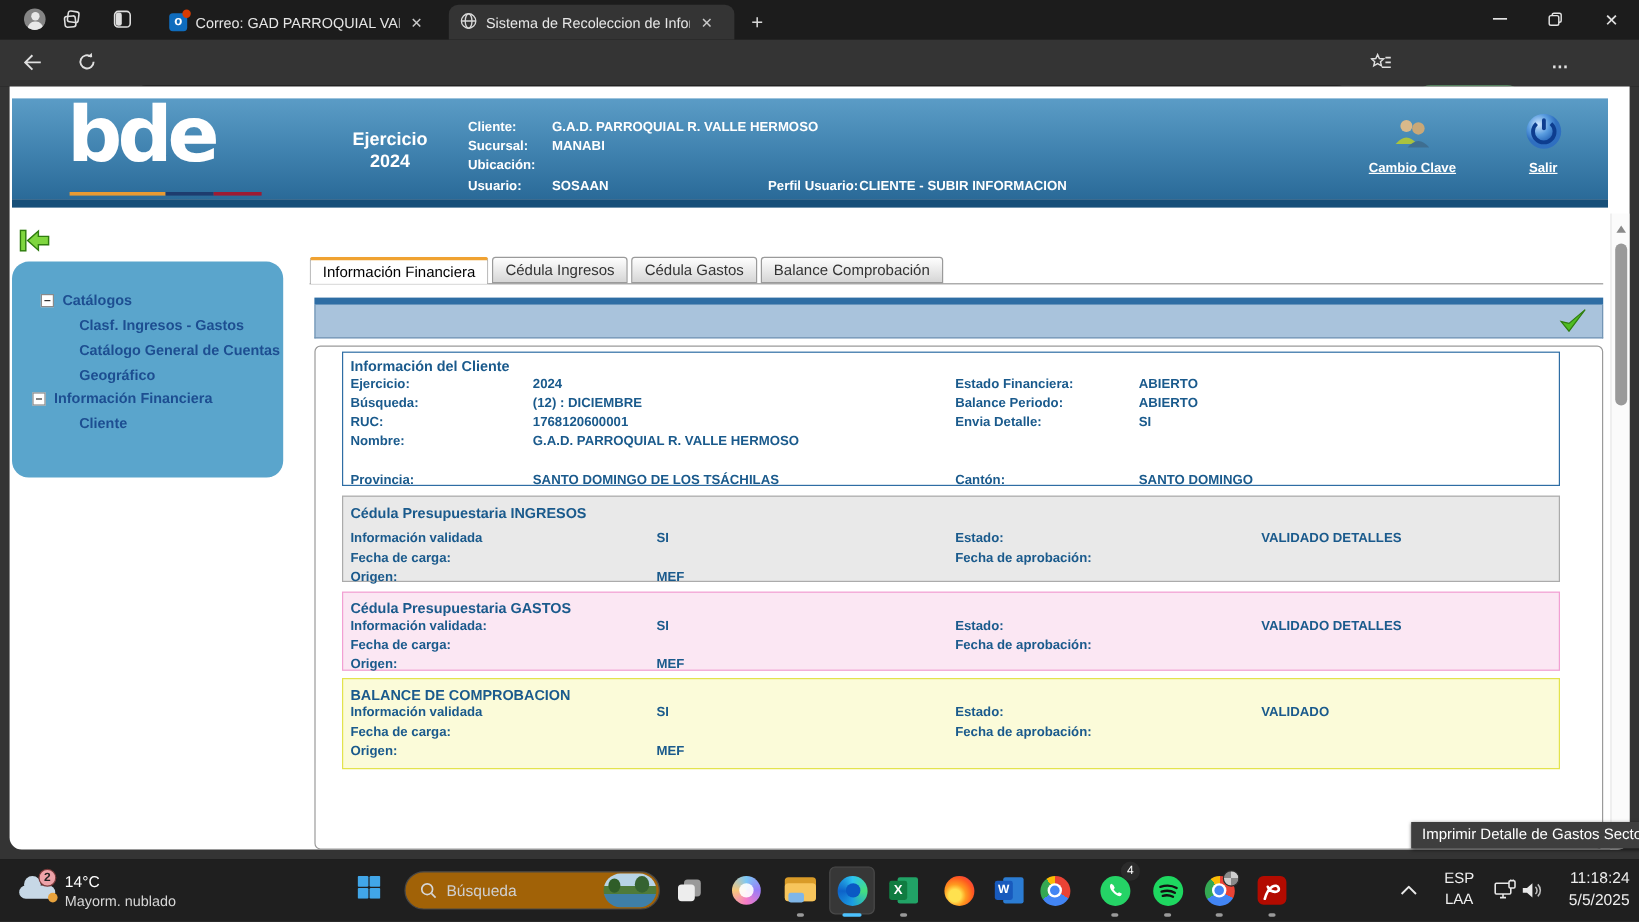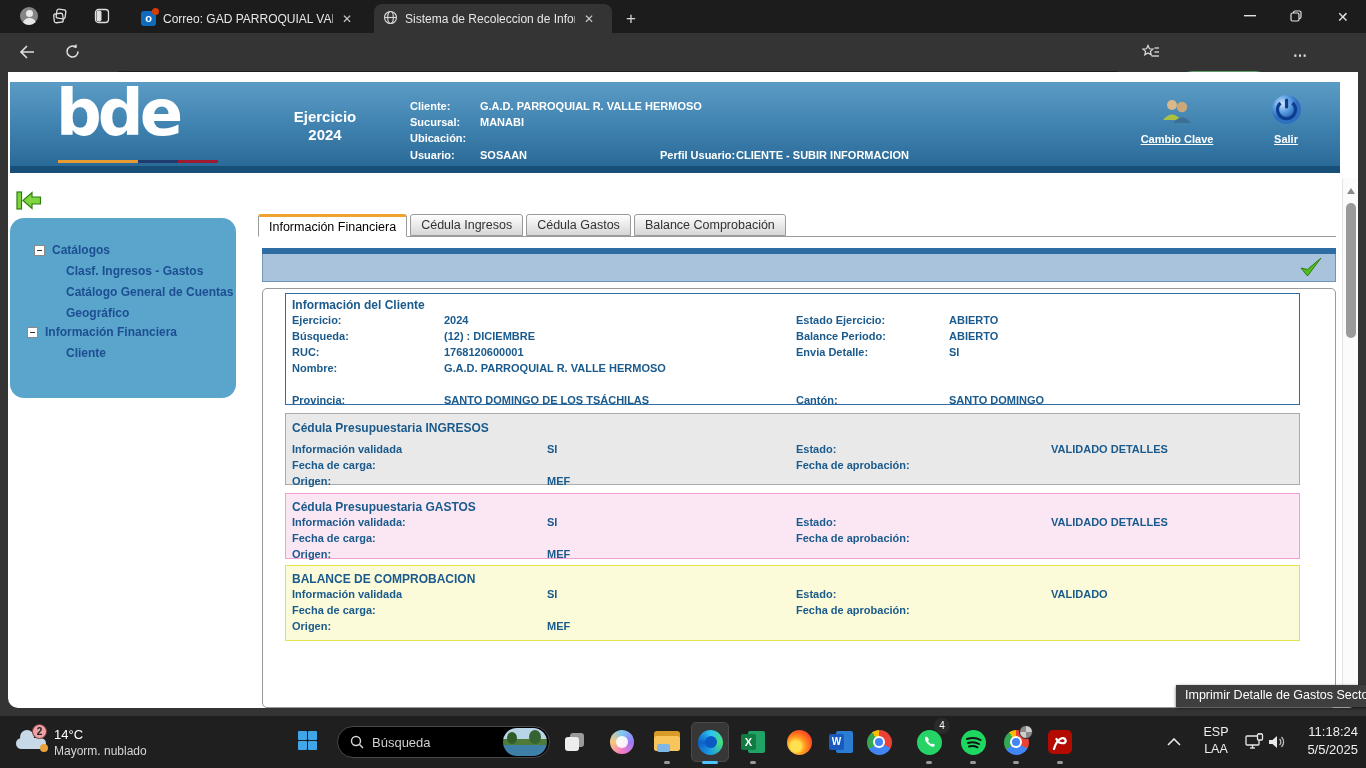--- a/index.html
+++ b/index.html
@@ -30,21 +30,21 @@
   
   .page-frame { position:absolute; left:8px; top:72px; width:1350px; height:636px;
                 background:#ffffff; border-radius:0 0 10px 10px; overflow:hidden; }
 
   
   .bde-header { position:absolute; left:2px; top:10px; width:1330px; height:84px;
                 background:linear-gradient(180deg,#5b9cc6 0%,#3f81ae 55%,#2a6a98 100%); }
   .bde-strip  { position:absolute; left:2px; top:94px; width:1330px; height:7px; background:#174f79; }
   .bde-logo { position:absolute; left:46px; top:-6px; color:#fff; font-weight:bold; font-size:64px;
               letter-spacing:-4px; font-family:"DejaVu Sans", sans-serif; }
-  .hfield { position:absolute; color:#fff; font-size:11px; font-weight:bold; white-space:nowrap;margin-left:20px; }
+  .hfield { position:absolute; color:#fff; font-size:11px; font-weight:bold; white-space:nowrap; }
   .hlink-block { position:absolute; display:flex; flex-direction:column; align-items:center; }
   .hlink { color:#fff; font-size:11px; font-weight:bold; text-decoration:underline; margin-top:3px; }
 
   
   .side-panel { position:absolute; left:2px; top:146px; width:226px; height:180px;
                 background:#5aa5cc; border-radius:14px; }
   .tnode { position:absolute; color:#1d4e91; font-size:12px; font-weight:bold; white-space:nowrap; cursor:pointer; }
   .exp { position:absolute; width:11px; height:11px; background:#fff; border:1px solid #8a8a8a;
          display:flex; align-items:center; justify-content:center; }
   .exp i { display:block; width:5px; height:1px; background:#333; }
@@ -83,21 +83,21 @@
   .tooltip { position:absolute; left:1176px; top:685px; height:22px; padding:3px 9px; background:#3e3e3e;
              color:#fff; font-size:12.5px; white-space:nowrap; z-index:60; box-shadow:0 1px 3px rgba(0,0,0,.6); }
 
   
   .taskbar { position:absolute; left:0; top:716px; width:1366px; height:52px; background:#1f1f1f; z-index:50; }
   .tb-slot { position:absolute; top:722px; width:38px; height:40px; display:flex; align-items:center;
              justify-content:center; z-index:51; cursor:pointer; }
   .run-dash { position:absolute; top:761px; width:6px; height:3px; border-radius:2px; background:#9a9a9a; z-index:52; }
   .tray-txt { position:absolute; color:#eee; font-size:12px; z-index:51; }
   .searchpill { position:absolute; left:337px; top:726px; width:213px; height:32px; border-radius:16px;
-                background:#000000; border:1px solid #484848; display:flex; align-items:center; z-index:51; }
+                background:#a16207; border:1px solid #484848; display:flex; align-items:center; z-index:51; }
 
   .circle { border-radius:50%; }
 </style>
 </head>
 <body>
 
 <div class="titlebar">
   <div class="abs circle" style="left:20px;top:7px;width:18px;height:18px;background:#858585;overflow:hidden;">
     <div class="abs circle" style="left:5.5px;top:3px;width:7px;height:7px;background:#e8e8e8;"></div>
     <div class="abs" style="left:2.5px;top:11px;width:13px;height:8px;border-radius:6px 6px 0 0;background:#e8e8e8;"></div>
@@ -314,21 +314,21 @@
     </div>
   </div>
 
   <div class="content-box"></div>
 
   <div class="panel" style="top:221px;height:112px;background:#fff;border:1px solid #2e6da4;">
     <div class="ptitle" style="top:4px;">Información del Cliente</div>
     <div class="prow" style="top:20px;">
         <span class="c1">Ejercicio:</span>
         <span class="c2">2024</span>
-        <span class="c3">Estado Ejercicio:</span>
+        <span class="c3">Estado Financiera:</span>
         <span class="c4">ABIERTO</span>
       </div>
     <div class="prow" style="top:36px;">
         <span class="c1">Búsqueda:</span>
         <span class="c2">(12) : DICIEMBRE</span>
         <span class="c3">Balance Periodo:</span>
         <span class="c4">ABIERTO</span>
       </div>
     <div class="prow" style="top:52px;">
         <span class="c1">RUC:</span>

